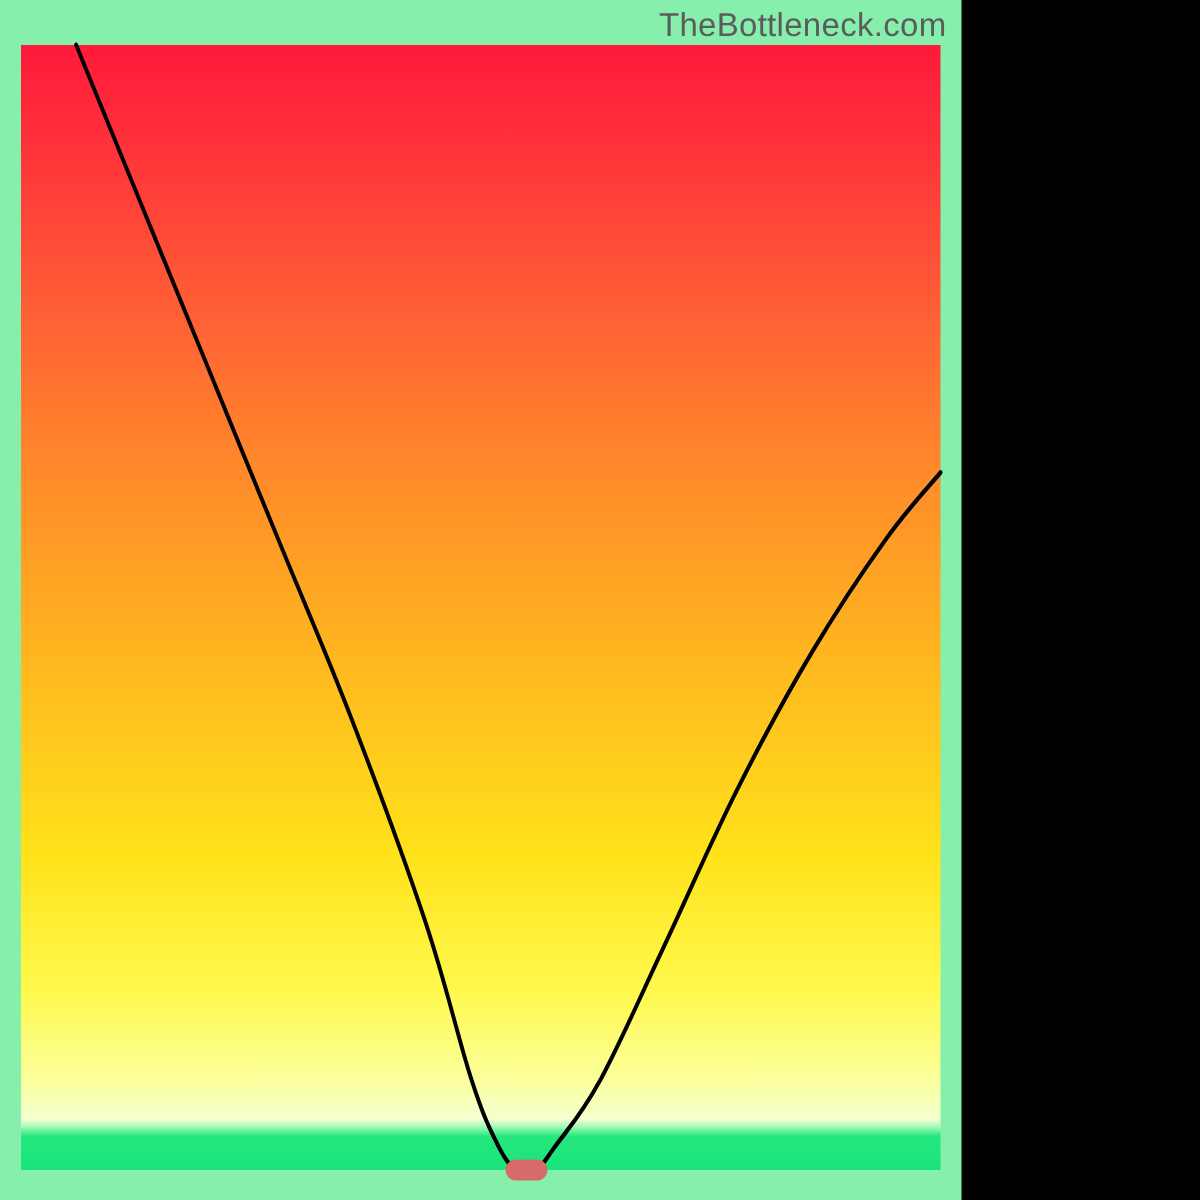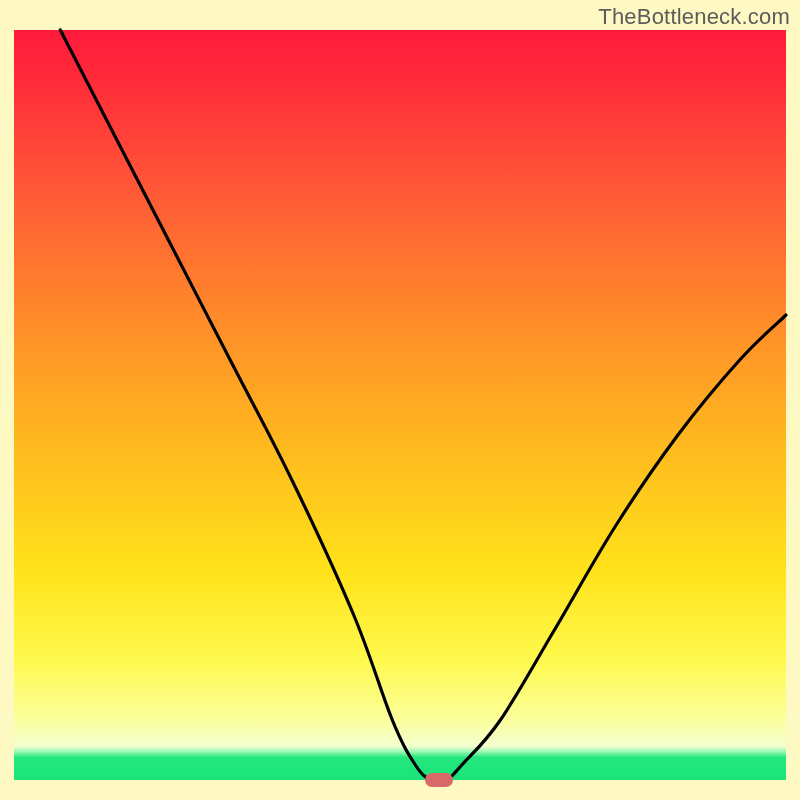--- a/index.html
+++ b/index.html
@@ -6,23 +6,23 @@
     margin: 0;
     padding: 0;
     width: 800px;
     height: 800px;
     background: #000;
     overflow: hidden;
     font-family: Arial, Helvetica, sans-serif;
   }
   .frame {
     position: relative;
-    width: 800px;
+    width: 641px;
     height: 800px;
-    background: #fef9c3;
+    background: #86efac;
   }
   .watermark {
     position: absolute;
     top: 4px;
     right: 10px;
     color: #5c5c5c;
     font-size: 22px;
     font-weight: 500;
     letter-spacing: 0.2px;
     user-select: none;

